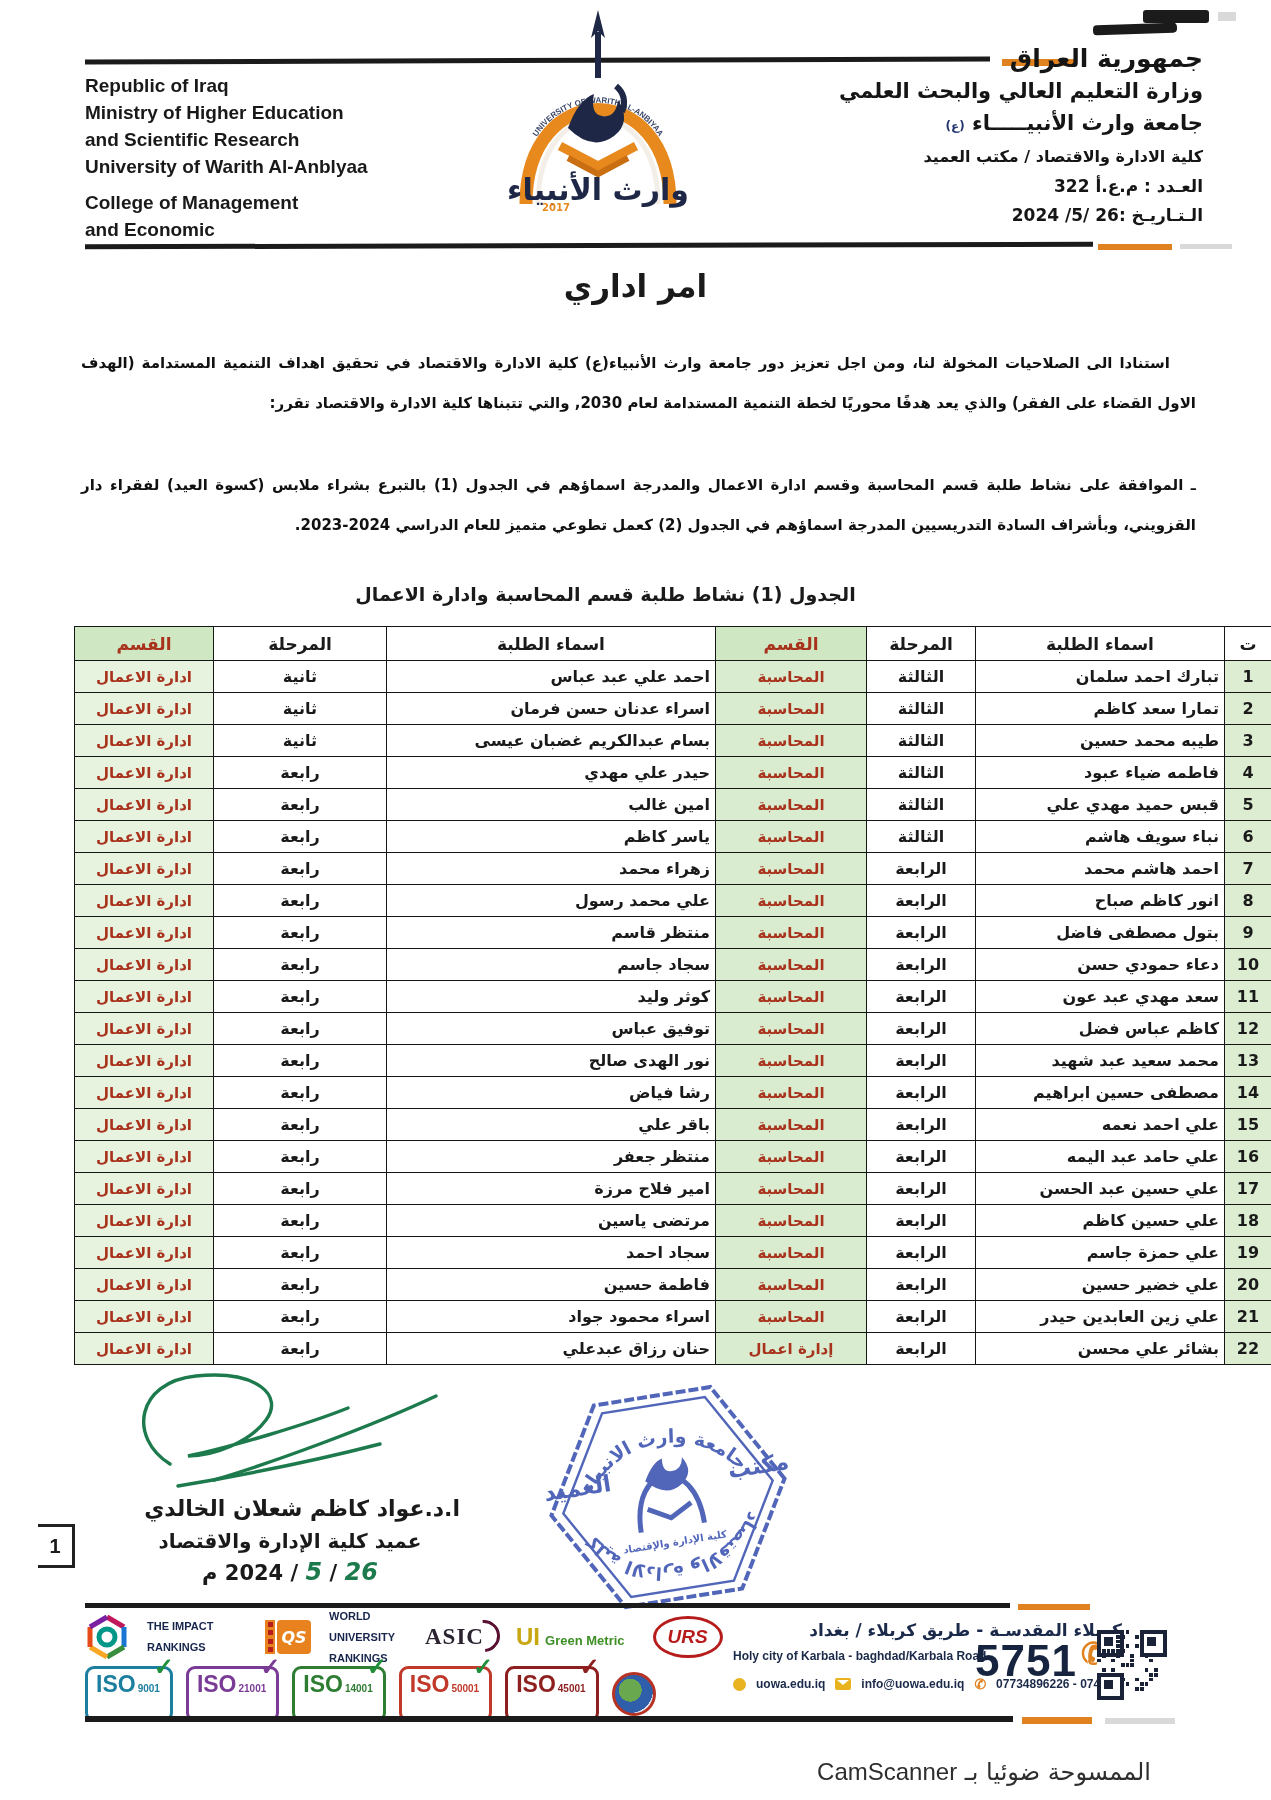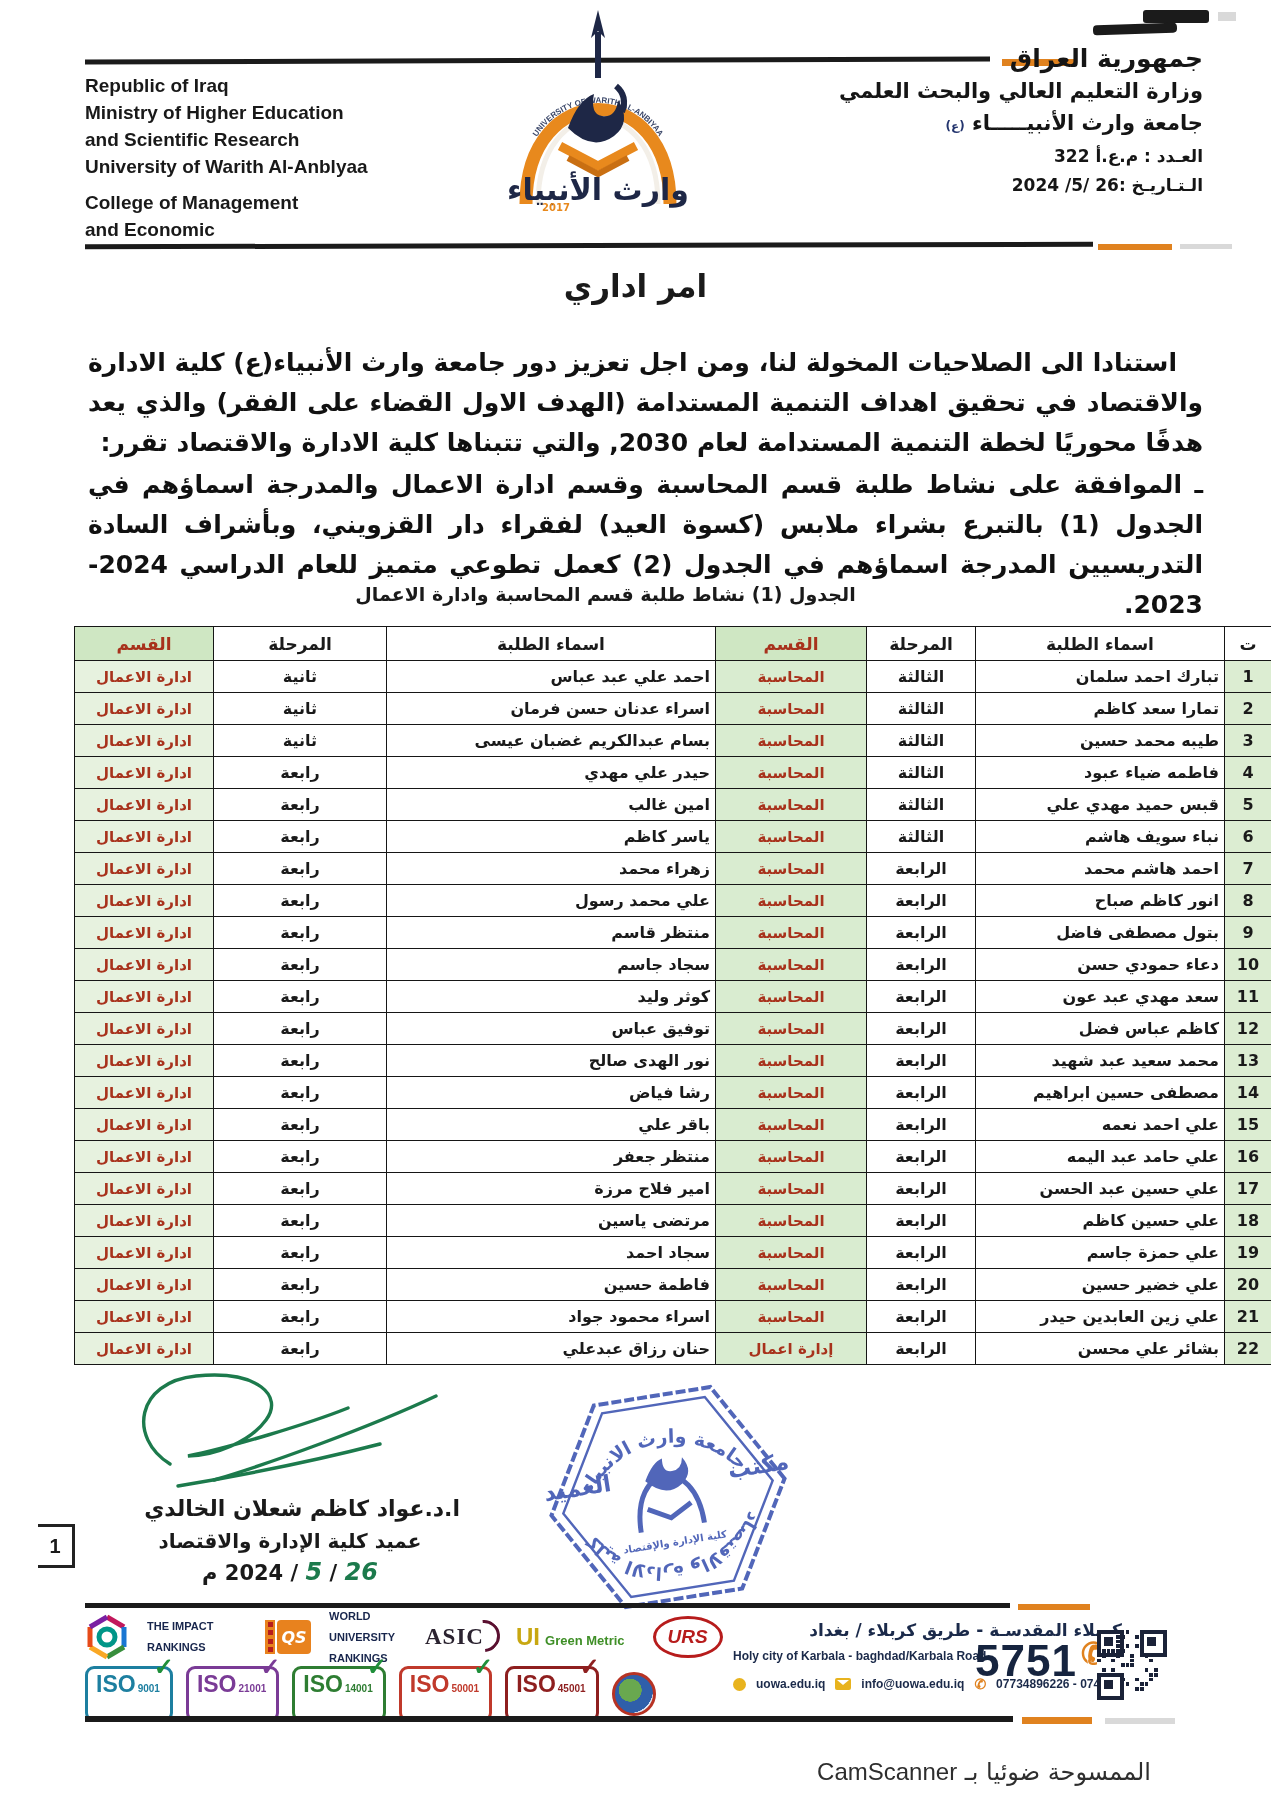--- a/index.html
+++ b/index.html
@@ -17,21 +17,21 @@
   .hdr-ar{right:68px;top:42px;width:420px;direction:rtl;text-align:right;color:#151515;}
   .hdr-ar .l1{font-size:25px;font-weight:bold;line-height:34px;}
   .hdr-ar .l2{font-size:21px;font-weight:bold;line-height:31px;}
   .hdr-ar .l3{font-size:21px;font-weight:bold;line-height:32px;}
   .hdr-ar .honor{font-size:12px;color:#24356e;font-weight:bold;}
   .hdr-ar .l4{font-size:16px;font-weight:bold;line-height:30px;}
   .hdr-ar .l5,.hdr-ar .l6{font-size:17px;font-weight:bold;line-height:29px;}
 
   
   .doc-title{left:0;right:0;top:268px;text-align:center;direction:rtl;font-size:31px;font-weight:bold;}
-  .para{right:68px;width:1115px;direction:rtl;text-align:justify;font-size:25px;font-weight:bold;
+  .para{right:75px;width:1115px;direction:rtl;text-align:justify;font-size:15px;font-weight:bold;
         line-height:40px;color:#111;}
   .p1{top:343px;text-indent:26px;}
   .p2{top:465px;}
   .tbl-caption{left:0;right:60px;top:583px;text-align:center;direction:rtl;font-size:19px;font-weight:bold;}
 
   
   .doc-table{position:absolute;left:74px;top:626px;border-collapse:collapse;direction:rtl;
              table-layout:fixed;width:1126px;}
   .doc-table th,.doc-table td{border:1.7px solid #161616;padding:0 5px;height:31px;overflow:hidden;
              white-space:nowrap;font-weight:bold;}
@@ -146,20 +146,21 @@
     <text x="58" y="203" text-anchor="middle" font-size="10" font-weight="bold" fill="#e8891d">2017</text>
   </svg>
 
   <div class="abs hdr-ar">
     <div class="l1">جمهورية العراق</div>
     <div class="l2">وزارة التعليم العالي والبحث العلمي</div>
     <div class="l3">
       <span>جامعة وارث الأنبيـــــاء</span>
       <span class="honor">(ع)</span>
     </div>
+    <div class="l4">كلية الادارة والاقتصاد / مكتب العميد</div>
     <div class="l5">العـدد : م.ع.أ 322</div>
     <div class="l6">الـتـاريـخ :26 /5/ 2024</div>
   </div>
 
   <div class="rule" style="left:85px;top:243px;width:1008px;height:5px;transform:rotate(-0.15deg);"></div>
   <div class="rule orange" style="left:1098px;top:244px;width:74px;height:6px;"></div>
   <div class="rule gray" style="left:1180px;top:244px;width:52px;height:5px;"></div>
 
   <div class="abs doc-title">امر اداري</div>
   <div class="abs para p1">استنادا الى الصلاحيات المخولة لنا، ومن اجل تعزيز دور جامعة وارث الأنبياء(ع) كلية الادارة والاقتصاد في تحقيق اهداف التنمية المستدامة (الهدف الاول القضاء على الفقر) والذي يعد هدفًا محوريًا لخطة التنمية المستدامة لعام 2030, والتي تتبناها كلية الادارة والاقتصاد تقرر:</div>

